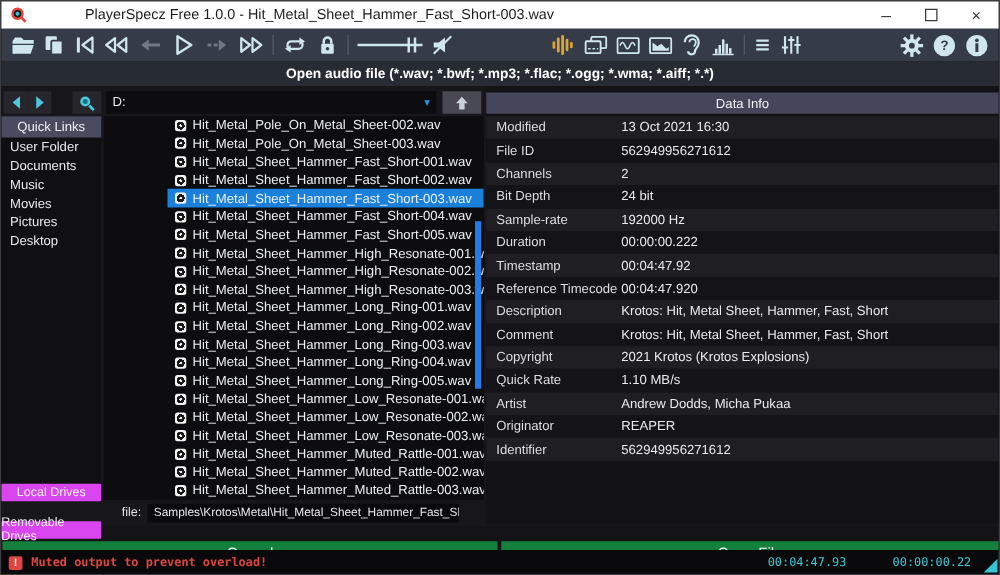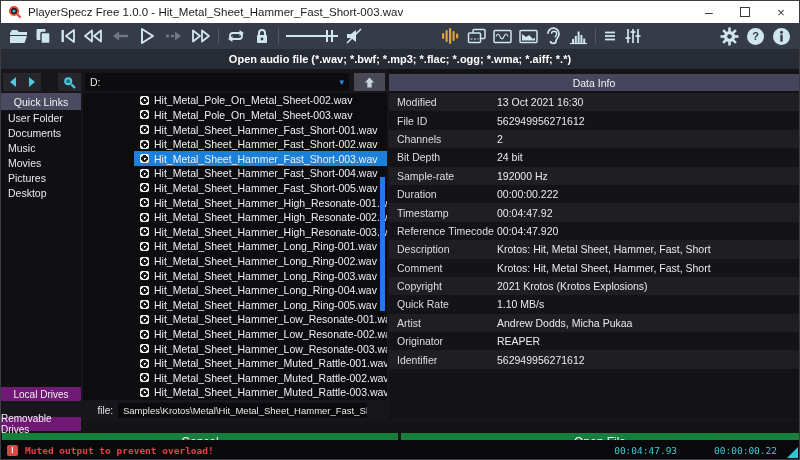--- a/index.html
+++ b/index.html
@@ -1,20 +1,20 @@
 <!DOCTYPE html>
 <html><head>
 <meta charset="utf-8">
 <style>
   html,body{margin:0;padding:0;background:#666;}
   .window{position:relative;width:800px;height:460px;background:#141417;overflow:hidden;
     font-family:"Liberation Sans",sans-serif;border:1px solid #3c3c42;box-sizing:border-box;}
   
   .titlebar{position:absolute;left:0;top:0;width:100%;height:22px;background:#ffffff;
-    display:flex;align-items:center;padding-left:7px;box-sizing:border-box;}
+    display:flex;align-items:center;padding-left:7px;box-sizing:border-box;gap:40px;}
   .titlebar .ttl{font-size:11.5px;color:#1c1c1c;margin-left:6px;white-space:nowrap;}
   .win-controls{margin-left:auto;display:flex;height:100%;}
   .win-btn{width:36px;height:100%;display:flex;align-items:center;justify-content:center;color:#3a3a3a;font-size:13px;}
   .max-box{width:8px;height:8px;border:1px solid #3a3a3a;}
   .min-glyph{font-size:14px;line-height:6px;}
   
   .toolbar{position:absolute;left:0;top:22px;width:100%;height:26px;background:#363b48;
     display:flex;align-items:center;padding:0 8px;box-sizing:border-box;gap:7px;}
   .toolbar svg{display:block;}
   .tsep{width:1px;height:16px;background:#525a6a;}
@@ -37,21 +37,21 @@
   .drive-select{position:absolute;left:84px;top:4px;width:264px;height:18px;background:#0c0c0e;
     display:flex;align-items:center;padding:0 5px;box-sizing:border-box;color:#e8e8ea;font-size:10.5px;}
   .drive-caret{margin-left:auto;color:#2f8fe8;font-size:9px;}
   .btn-up{position:absolute;left:353px;top:4px;width:31px;height:18px;background:#494956;
     display:flex;align-items:center;justify-content:center;}
   
   .side-panel{position:absolute;left:0;top:24px;width:80px;height:294px;background:#101013;}
   .quick-header{height:17px;background:#4a4a60;color:#f2f2f4;font-size:10.5px;
     display:flex;align-items:center;justify-content:center;}
   .side-item{height:15px;display:flex;align-items:center;padding-left:7px;color:#e9e9ec;font-size:10.5px;}
-  .drive-btn{position:absolute;left:0;width:80px;height:14px;background:#701a75;color:#f0f0f2;
+  .drive-btn{position:absolute;left:0;width:80px;height:14px;background:#d946ef;color:#f0f0f2;
     font-size:10px;display:flex;align-items:center;justify-content:center;border-radius:1px;}
   .btn-local{top:318px;}
   .btn-removable{top:348px;}
   
   .file-list{position:absolute;left:82px;top:24px;width:304px;height:307px;background:#0d0d10;overflow:hidden;}
   .file-row{height:14.62px;display:flex;}
   .row-inner{flex:1;margin-left:51px;display:flex;align-items:center;gap:5px;padding-left:6px;}
   .file-row.selected .row-inner{background:#1b80da;}
   .file-icon{width:9px;height:9px;border-radius:2px;flex:none;
     background:radial-gradient(circle at 50% 50%, #f2f2f2 0 1px, #1b1b1b 1px 3.2px, #f2f2f2 3.2px);}

